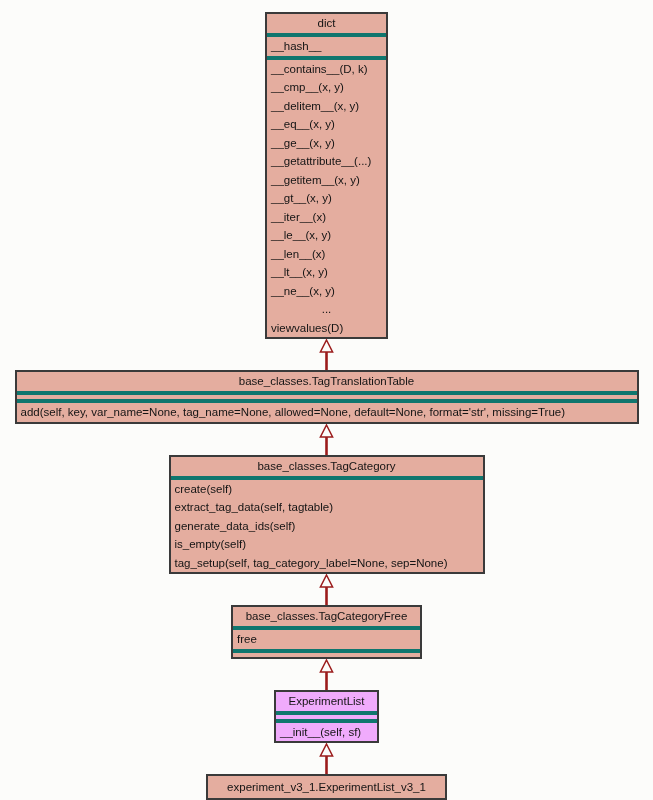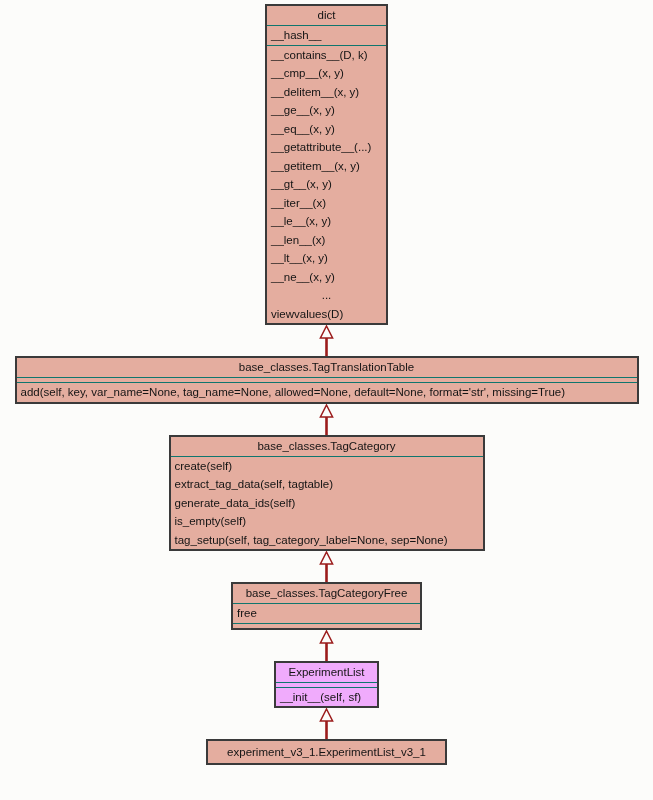--- a/index.html
+++ b/index.html
@@ -6,21 +6,21 @@
     margin: 0;
     padding: 0;
     background: #fcfcfa;
     overflow: hidden;
   }
   .diagram {
     position: relative;
     width: 653px;
     height: 800px;
     box-sizing: border-box;
-    padding-top: 4px;
+    padding-top: 12px;
     display: flex;
     flex-direction: column;
     align-items: center;
     font-family: "Liberation Sans", sans-serif;
     color: #141414;
   }
   .cbox {
     background: #e4ad9f;
     border: 2px solid #3a3a3a;
     box-sizing: border-box;
@@ -31,21 +31,21 @@
   }
   .title {
     height: 19px;
     line-height: 19px;
     font-size: 11.5px;
     text-align: center;
     white-space: nowrap;
     overflow: hidden;
   }
   .sec {
-    border-top: 1px solid #0f766e;
+    border-top: 4px solid #0f766e;
   }
   .sec.empty {
     height: 4px;
   }
   .member {
     height: 18.5px;
     line-height: 18.5px;
     font-size: 11.5px;
     padding: 0 4px;
     white-space: nowrap;
@@ -81,22 +81,22 @@
     <div class="title">dict</div>
     <div class="sec">
 
     <div class="member">__hash__</div>
       </div>
     <div class="sec">
 
     <div class="member">__contains__(D, k)</div>
         <div class="member">__cmp__(x, y)</div>
         <div class="member">__delitem__(x, y)</div>
+        <div class="member">__eq__(x, y)</div>
         <div class="member">__ge__(x, y)</div>
-        <div class="member">__eq__(x, y)</div>
         <div class="member">__getattribute__(...)</div>
         <div class="member">__getitem__(x, y)</div>
         <div class="member">__gt__(x, y)</div>
         <div class="member">__iter__(x)</div>
         <div class="member">__le__(x, y)</div>
         <div class="member">__len__(x)</div>
         <div class="member">__lt__(x, y)</div>
         <div class="member">__ne__(x, y)</div>
         <div class="member center">...</div>
         <div class="member">viewvalues(D)</div>

